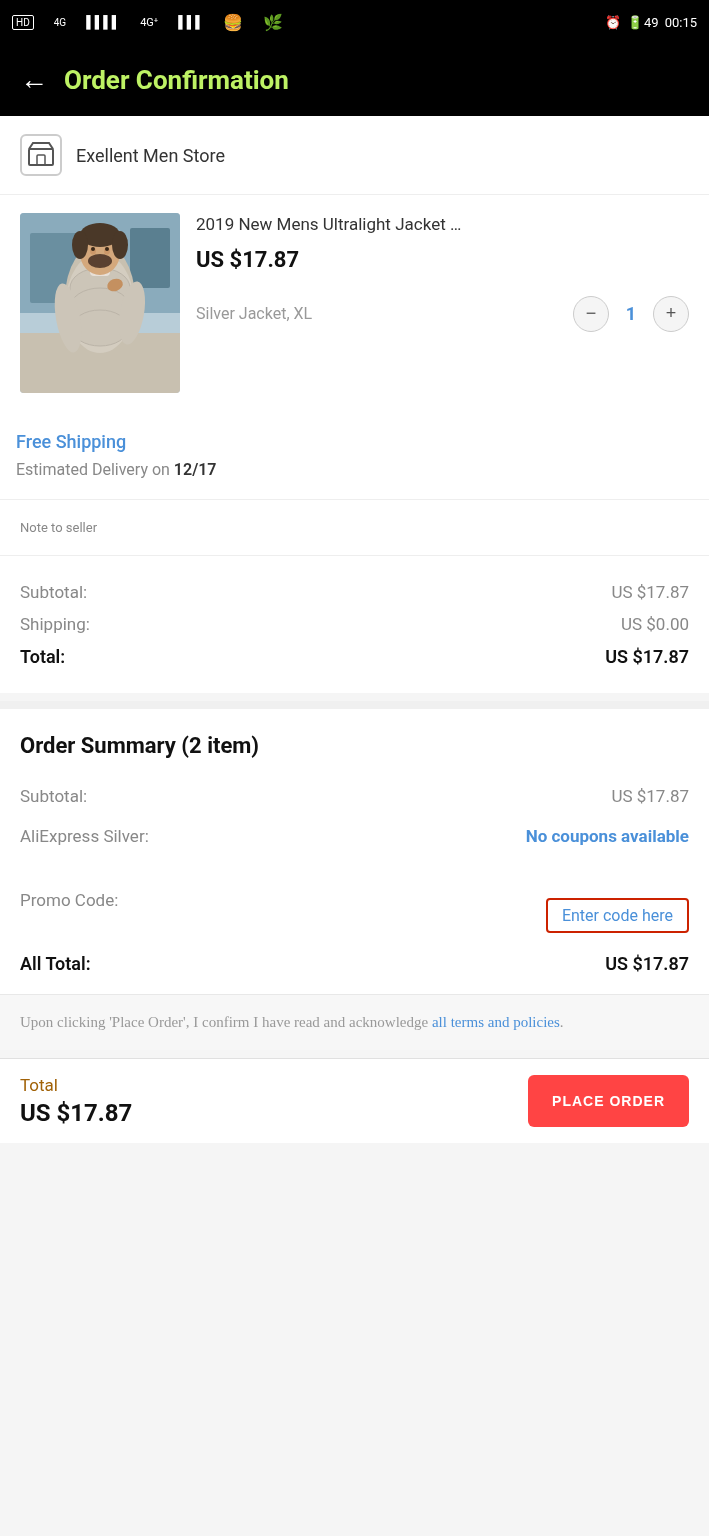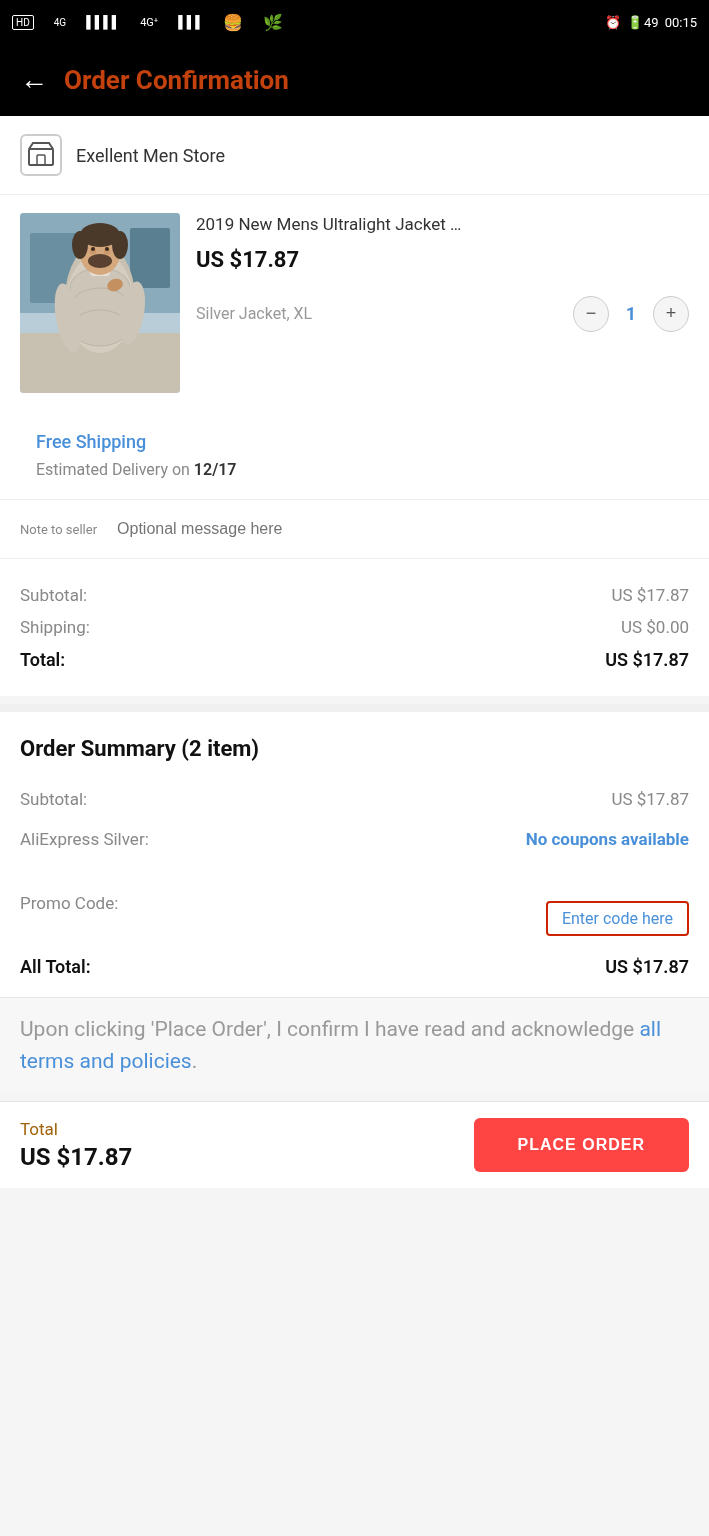--- a/index.html
+++ b/index.html
@@ -47,21 +47,21 @@
       padding: 0 20px;
       gap: 16px;
     }
     .back-arrow {
       color: #fff;
       font-size: 28px;
       cursor: pointer;
       line-height: 1;
     }
     .nav-title {
-      color: #c2410c;
+      color: #bef264;
       font-size: 26px;
       font-weight: bold;
     }
 
     
     .content {
       background: #eab308;
       margin-bottom: 8px;
     }
     .section-divider {
@@ -162,21 +162,21 @@
       font-size: 18px;
       color: #4a90d9;
       font-weight: bold;
       min-width: 20px;
       text-align: center;
     }
 
     
     .shipping-section {
       background: #fff;
-      padding: 20px 36px;
+      padding: 20px 16px;
     }
     .free-shipping {
       font-size: 18px;
       color: #4a90d9;
       font-weight: 500;
       margin-bottom: 8px;
     }
     .delivery-text {
       font-size: 16px;
       color: #888;
@@ -287,24 +287,25 @@
     .summary-row.all-total .summary-value {
       font-size: 18px;
       color: #111;
       font-weight: 600;
     }
 
     
     .terms-notice {
       background: #f7f7f7;
       padding: 16px 20px;
-      font-size: 21px;
+      font-size: 15px;
       color: #999;
       line-height: 1.5;
       border-top: 1px solid #e8e8e8;
+      font-family: Liberation Serif, serif;
     }
     .terms-link {
       color: #4a90d9;
     }
 
     
     .bottom-bar {
       background: #fff;
       border-top: 1px solid #e0e0e0;
       padding: 16px 20px;
@@ -320,26 +321,26 @@
       margin-bottom: 4px;
     }
     .bottom-total-value {
       font-size: 24px;
       font-weight: bold;
       color: #111;
     }
     .place-order-btn {
       background: #ff4444;
       color: #fff;
-      font-size: 16px;
+      font-size: 14px;
       font-weight: bold;
       letter-spacing: 1px;
       border: none;
       border-radius: 6px;
-      padding: 18px 44px;
+      padding: 18px 24px;
       cursor: pointer;
     }
   </style>
 </head>
 <body>
 
 <div class="status-bar">
   <div class="status-bar-left">
     <span style="font-size:10px;border:1px solid #fff;padding:1px 3px;border-radius:2px;">HD</span>
     <span style="font-size:10px;">4G</span>
@@ -436,21 +437,20 @@
 
   <div class="shipping-section">
     <div class="free-shipping">Free Shipping</div>
     <div class="delivery-text">
       <span>Estimated Delivery on </span><span class="delivery-date">12/17</span>
     </div>
   </div>
 
   <div class="note-section">
     <span class="note-label">Note to seller</span>
-    <input class="note-input" type="text" placeholder="Optional message here" style="">
   </div>
 
   <div class="totals-section">
     <div class="total-row">
       <span class="total-label">Subtotal:</span>
       <span class="total-value">US $17.87</span>
     </div>
     <div class="total-row">
       <span class="total-label">Shipping:</span>
       <span class="total-value">US $0.00</span>

